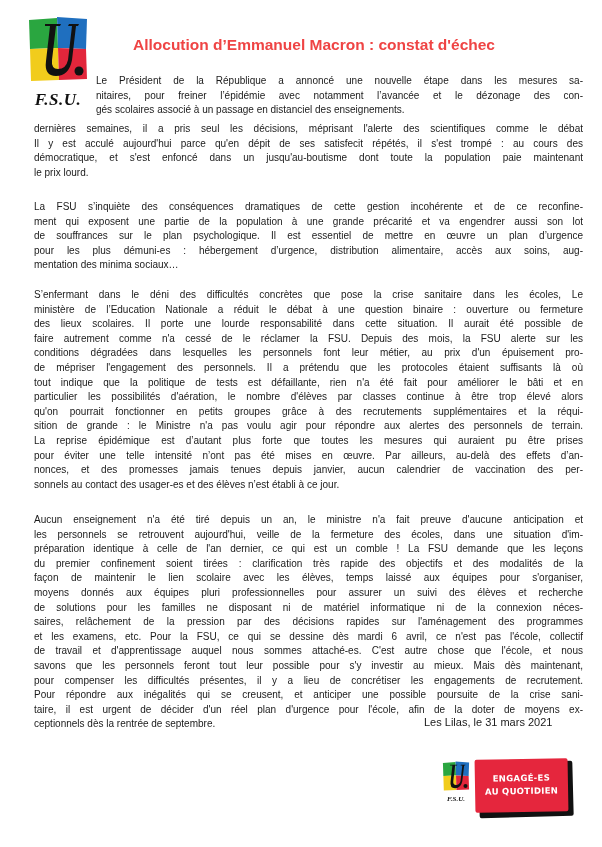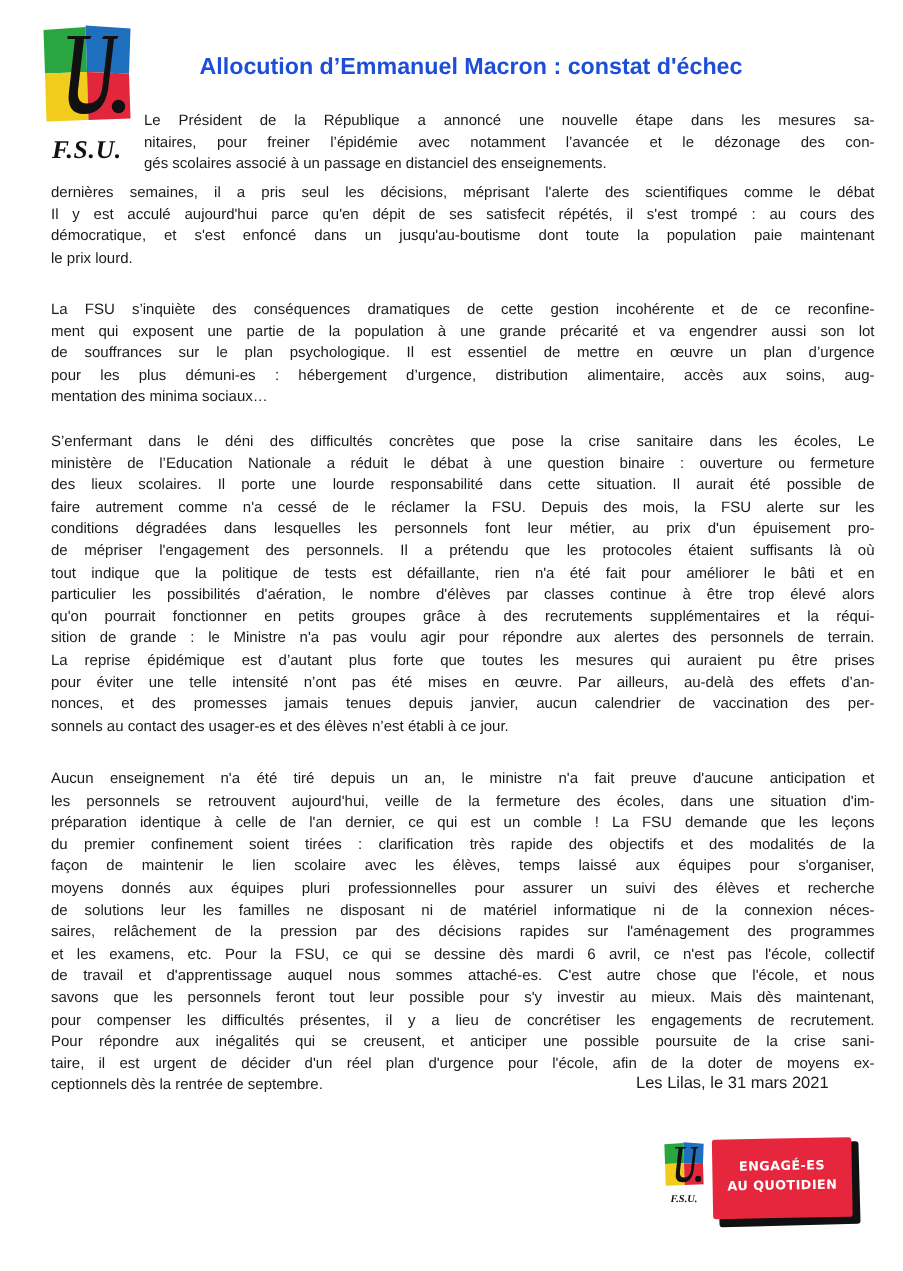--- a/index.html
+++ b/index.html
@@ -44,21 +44,21 @@
       font-size: 17px;
       letter-spacing: 0.5px;
       color: #111;
     }
     .title {
       position: absolute;
       left: 133px;
       top: 36px;
       font-size: 15.5px;
       font-weight: bold;
-      color: #1d4ed8;
+      color: #ef4444;
       white-space: nowrap;
     }
     .para {
       position: absolute;
       font-size: 10px;
       line-height: 14.6px;
       text-align: justify;
       margin: 0;
       color: #1a1a1a;
     }
@@ -193,21 +193,21 @@
     <span class="ln last">sonnels au contact des usager-es et des élèves n’est établi à ce jour.</span>
   </p>
 
   <p class="para p4">
     <span class="ln">Aucun enseignement n'a été tiré depuis un an, le ministre n'a fait preuve d'aucune anticipation et</span>
     <span class="ln">les personnels se retrouvent aujourd'hui, veille de la fermeture des écoles, dans une situation d'im-</span>
     <span class="ln">préparation identique à celle de l'an dernier, ce qui est un comble ! La FSU demande que les leçons</span>
     <span class="ln">du premier confinement soient tirées : clarification très rapide des objectifs et des modalités de la</span>
     <span class="ln">façon de maintenir le lien scolaire avec les élèves,  temps laissé aux équipes pour s'organiser,</span>
     <span class="ln">moyens donnés aux équipes pluri professionnelles pour assurer un suivi des élèves et recherche</span>
-    <span class="ln">de solutions leur les familles ne disposant ni de matériel informatique ni de la connexion néces-</span>
+    <span class="ln">de solutions pour les familles ne disposant ni de matériel informatique ni de la connexion néces-</span>
     <span class="ln">saires, relâchement de la pression par des décisions rapides sur l'aménagement des programmes</span>
     <span class="ln">et les examens, etc. Pour la FSU, ce qui se dessine dès mardi 6 avril, ce n'est pas l'école, collectif</span>
     <span class="ln">de travail et d'apprentissage auquel nous sommes attaché-es. C'est autre chose que l'école, et nous</span>
     <span class="ln">savons que les personnels feront tout leur possible pour s'y investir au mieux.  Mais dès maintenant,</span>
     <span class="ln">pour compenser les difficultés présentes, il y a lieu de concrétiser les engagements de recrutement.</span>
     <span class="ln">Pour répondre aux inégalités qui se creusent, et anticiper une possible poursuite de la crise sani-</span>
     <span class="ln">taire, il est urgent de décider d'un réel plan d'urgence pour l'école, afin de la doter de moyens ex-</span>
     <span class="ln last">ceptionnels dès la rentrée de septembre.</span>
   </p>
 

